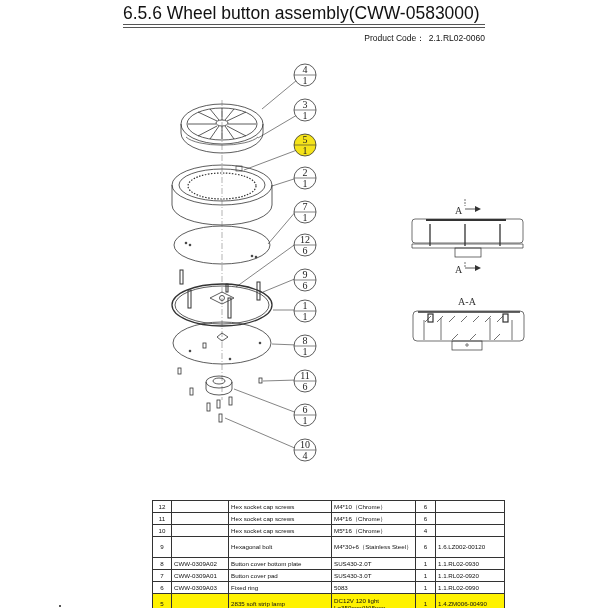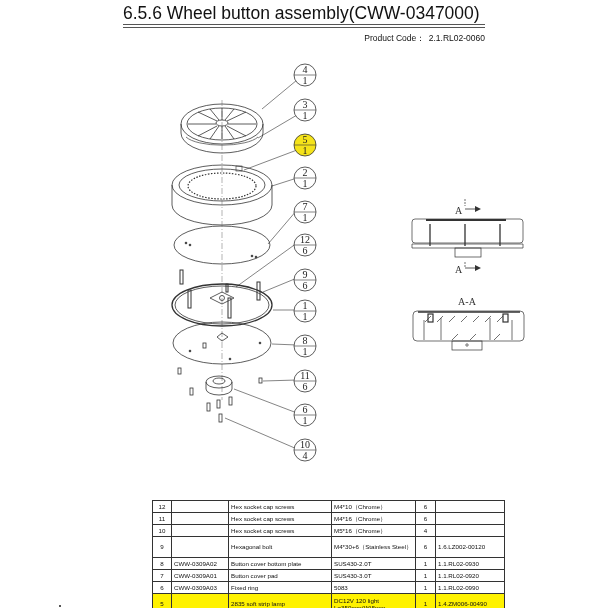--- a/index.html
+++ b/index.html
@@ -19,21 +19,21 @@
   .bom td.c-mat { width:79px; }
   .bom td.c-qty { width:15px; text-align:center; }
   .bom td.c-pc { width:64px; }
   .bom tr.tall td { height:20px; }
   .bom tr.hl td { background:#fff200; height:20px; }
   .side-mark { position:absolute; left:59px; top:605px; width:2px; height:2px; background:#555; }
 </style>
 </head>
 <body>
 
-<div class="title">6.5.6  Wheel button assembly(CWW-0347000)</div>
+<div class="title">6.5.6  Wheel button assembly(CWW-0583000)</div>
 <div class="title-rule rule1"></div>
 <div class="title-rule rule2"></div>
 <div class="product-code">
   <span class="label">Product Code：</span><span>2.1.RL02-0060</span>
 </div>
 
 <svg class="diagram" width="608" height="500" viewBox="0 0 608 500" xmlns="http://www.w3.org/2000/svg" font-family="Liberation Serif, serif">
   <g fill="none" stroke="#333" stroke-width="0.8">
 
     <g>

